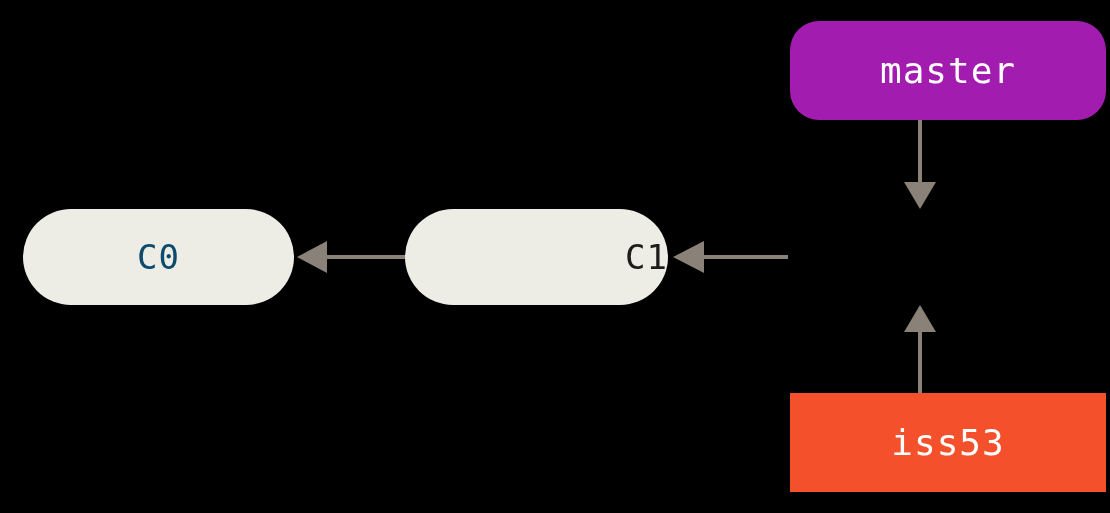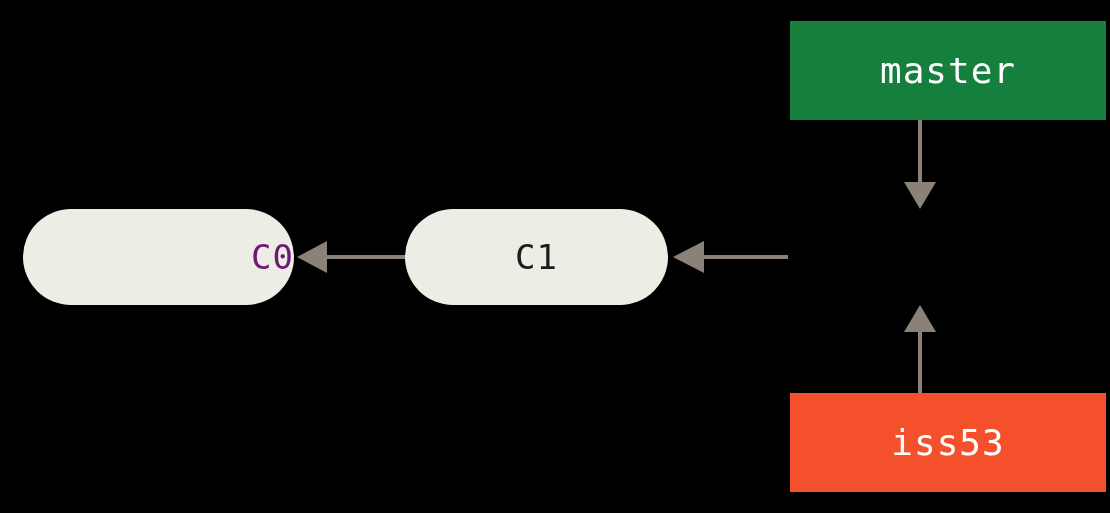--- a/index.html
+++ b/index.html
@@ -76,29 +76,29 @@
       <line x1="920" y1="120" x2="920" y2="186" stroke="#8a8278" stroke-width="4"></line>
       <polygon points="920,209 904,182 936,182" fill="#8a8278"></polygon>
     </g>
 
     <g>
       <line x1="920" y1="393" x2="920" y2="328" stroke="#8a8278" stroke-width="4"></line>
       <polygon points="920,305 904,332 936,332" fill="#8a8278"></polygon>
     </g>
   </svg>
 
-  <div class="branch-label" id="master-label" style="background: #15803d; color: rgb(255, 255, 255);">
+  <div class="branch-label" id="master-label" style="background: #a21caf; color: rgb(255, 255, 255); border-radius: 29px;">
     <span>master</span>
   </div>
 
-  <div class="commit-node" id="c0" style="background: rgb(238, 237, 229); color: #701a75; justify-content: flex-end;">
+  <div class="commit-node" id="c0" style="background: rgb(238, 237, 229); color: #0c4a6e;">
     <span>C0</span>
   </div>
 
-  <div class="commit-node" id="c1" style="background: rgb(238, 237, 229); color: rgb(29, 29, 27);">
+  <div class="commit-node" id="c1" style="background: rgb(238, 237, 229); color: rgb(29, 29, 27); justify-content: flex-end;">
     <span>C1</span>
   </div>
 
 
   <div class="branch-label" id="iss53-label" style="background: rgb(244, 80, 43); color: rgb(255, 255, 255);">
     <span>iss53</span>
   </div>
 
 </div>
 

